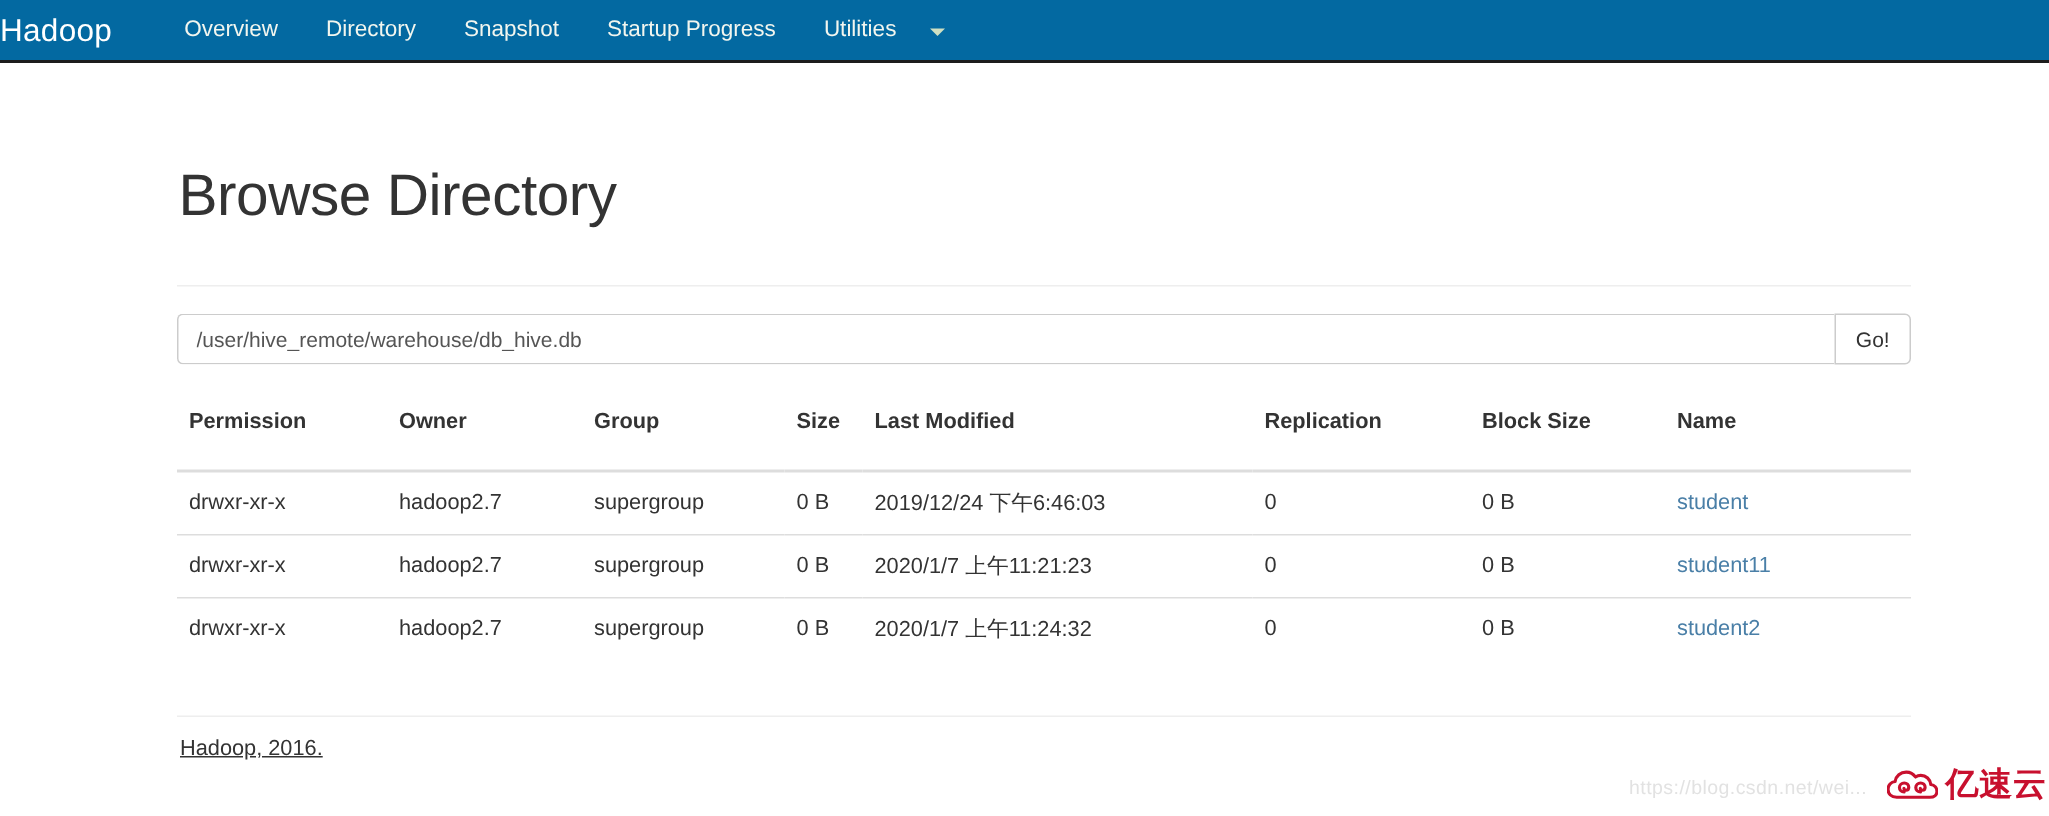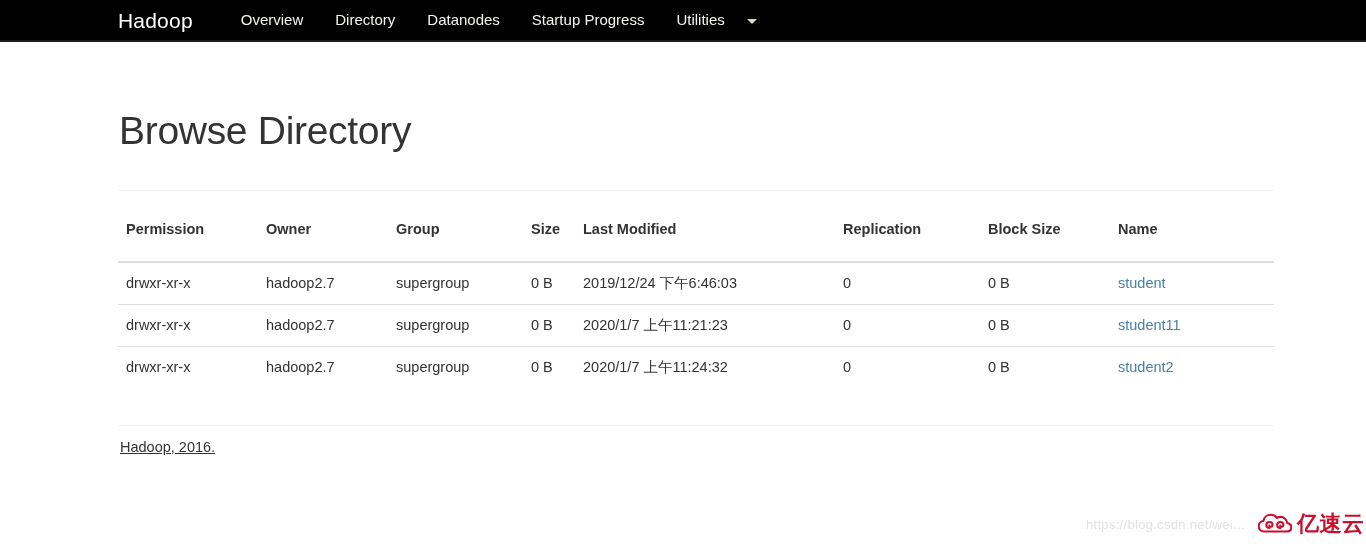--- a/index.html
+++ b/index.html
@@ -12,25 +12,24 @@
     font-family: "Liberation Sans", "DejaVu Sans", sans-serif;
     overflow: hidden;
   }
 
   
   .navbar {
     position: absolute;
     top: 0; left: 0;
     width: 1366px;
     height: 42px;
-    background: #000000;
+    background: #0369a1;
     border-bottom: 2px solid #1d1d1d;
     display: flex;
     align-items: center;
-    padding-left: 118px;
   }
   .brand {
     color: #ffffff;
     font-size: 21px;
     font-weight: 400;
     letter-spacing: 0.2px;
     margin-right: 32px;
     line-height: 1;
     cursor: pointer;
   }
@@ -202,35 +201,39 @@
   }
 </style>
 </head>
 <body>
 
 <div class="navbar">
   <div class="brand">Hadoop</div>
   <div class="nav-items">
     <div class="nav-item">Overview</div>
     <div class="nav-item">Directory</div>
-    <div class="nav-item">Datanodes</div>
+    <div class="nav-item">Snapshot</div>
     <div class="nav-item">Startup Progress</div>
     <div class="nav-item dropdown">
       <span>Utilities</span>
       <span class="caret"></span>
     </div>
   </div>
 </div>
 
 <div class="container">
 
   <h1 class="page-title">Browse Directory</h1>
 
   <hr class="rule">
 
+  <div class="input-group">
+    <input class="path-input" type="text" value="/user/hive_remote/warehouse/db_hive.db" style="">
+    <button class="go-btn">Go!</button>
+  </div>
 
   <table class="files">
     <colgroup>
       <col class="col-permission">
         <col class="col-owner">
         <col class="col-group">
       <col class="col-size">
         <col class="col-modified">
         <col class="col-replication">
       <col class="col-blocksize">

